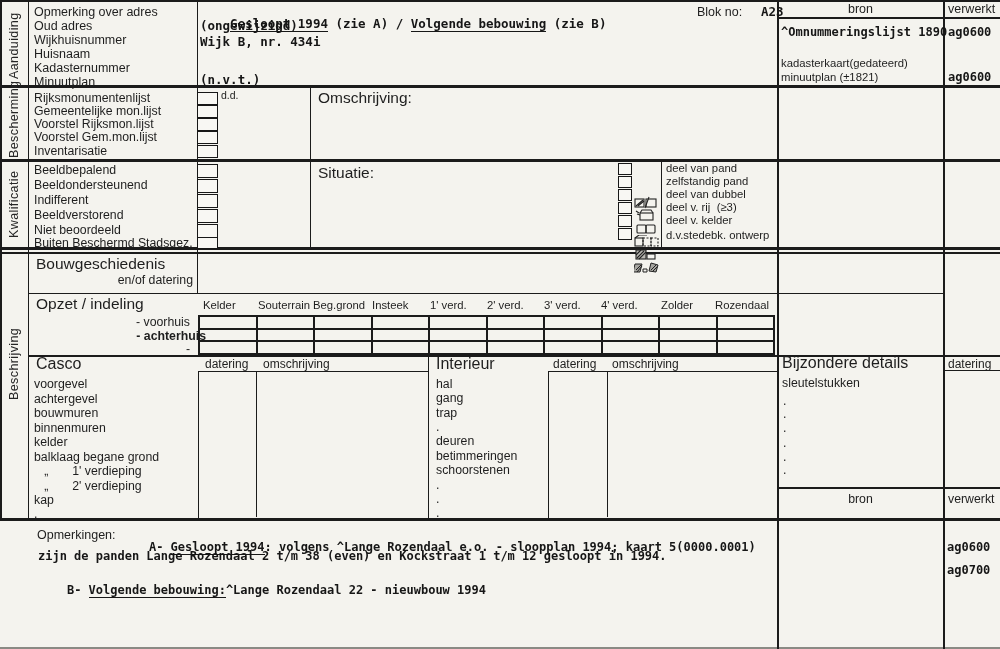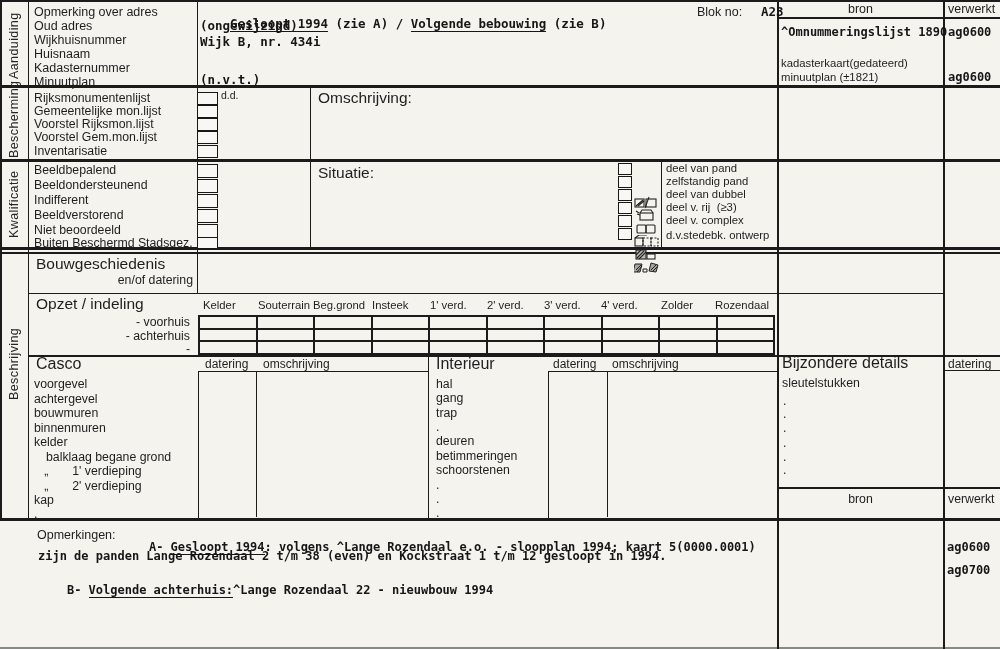--- a/index.html
+++ b/index.html
@@ -160,29 +160,29 @@
       <path d="M17 2 L24 4 L22 11 L15 10 Z" fill="#a6a5a0"></path>
       <path d="M9 8 L13 8 L13 11 L9 11 Z" fill="none"></path>
       <path d="M2 9 L7 4 M3 11 L8 5 M17 9 L22 4 M18 11 L23 6" fill="none"></path>
         </g>
       </svg></span>
 
   <div class="abs s11" style="left:666px;top:163px;">deel van pand</div>
   <div class="abs s11" style="left:666px;top:176px;">zelfstandig pand</div>
   <div class="abs s11" style="left:666px;top:189px;">deel van dubbel</div>
   <div class="abs s11" style="left:666px;top:202px;">deel v. rij  (≥3)</div>
-  <div class="abs s11" style="left:666px;top:215px;">deel v. complex</div>
+  <div class="abs s11" style="left:666px;top:215px;">deel v. kelder</div>
   <div class="abs s11" style="left:666px;top:230px;">d.v.stedebk. ontwerp</div>
 
   <div class="abs s155" style="left:36px;top:256px;">Bouwgeschiedenis</div>
   <div class="abs s123 right" style="left:60px;top:274px;width:133px;">en/of datering</div>
 
   <div class="abs s155" style="left:36px;top:296px;">Opzet / indeling</div>
   <div class="abs s123 right" style="left:60px;top:316px;width:130px;">- voorhuis</div>
-  <div class="abs s123 right" style="left:60px;top:330px;width:130px;">- achterhuis</div>
+  <div class="abs s123 right" style="left:76px;top:330px;width:130px;font-weight:bold;">- achterhuis</div>
   <div class="abs s123 right" style="left:60px;top:343px;width:130px;">-</div>
 
   <div class="abs s11" style="left:203px;top:300px;">Kelder</div>
   <div class="abs s11" style="left:258px;top:300px;">Souterrain</div>
   <div class="abs s11" style="left:313px;top:300px;">Beg.grond</div>
   <div class="abs s11" style="left:372px;top:300px;">Insteek</div>
   <div class="abs s11" style="left:430px;top:300px;">1' verd.</div>
   <div class="abs s11" style="left:487px;top:300px;">2' verd.</div>
   <div class="abs s11" style="left:544px;top:300px;">3' verd.</div>
   <div class="abs s11" style="left:601px;top:300px;">4' verd.</div>
@@ -225,21 +225,21 @@
   <div class="abs s16" style="left:36px;top:356px;">Casco</div>
   <div class="abs s12" style="left:205px;top:358px;">datering</div>
   <div class="abs s12" style="left:263px;top:358px;">omschrijving</div>
   <div class="box" style="left:198px;top:371px;width:229px;height:146px;"></div>
   <div class="vl" style="left:256px;top:371px;width:1px;height:146px;"></div>
   <div class="abs s123" style="left:34px;top:378px;">voorgevel</div>
   <div class="abs s123" style="left:34px;top:393px;">achtergevel</div>
   <div class="abs s123" style="left:34px;top:407px;">bouwmuren</div>
   <div class="abs s123" style="left:34px;top:422px;">binnenmuren</div>
   <div class="abs s123" style="left:34px;top:436px;">kelder</div>
-  <div class="abs s123" style="left:46px;top:451px;">balklaag begane grond</div>
+  <div class="abs s123" style="left:34px;top:451px;">balklaag begane grond</div>
   <div class="abs s123" style="left:34px;top:465px;">   „       1' verdieping</div>
   <div class="abs s123" style="left:34px;top:480px;">   „       2' verdieping</div>
   <div class="abs s123" style="left:34px;top:494px;">kap</div>
   <div class="abs s123" style="left:34px;top:508px;">.</div>
 
   <div class="abs s16" style="left:436px;top:356px;">Interieur</div>
   <div class="abs s12" style="left:553px;top:358px;">datering</div>
   <div class="abs s12" style="left:612px;top:358px;">omschrijving</div>
   <div class="box" style="left:548px;top:371px;width:228px;height:146px;"></div>
   <div class="vl" style="left:607px;top:371px;width:1px;height:146px;"></div>
@@ -265,18 +265,18 @@
   <div class="abs s123" style="left:783px;top:464px;">.</div>
   <div class="abs s123 center" style="left:778px;top:493px;width:165px;">bron</div>
   <div class="abs s123" style="left:948px;top:493px;">verwerkt</div>
 
   <div class="abs s125" style="left:37px;top:529px;">Opmerkingen:</div>
   <div class="abs mono m12" style="left:120px;top:528px;">
     <span>A- </span><span class="u">Gesloopt 1994</span><span>: volgens ^Lange Rozendaal e.o. - sloopplan 1994; kaart 5(0000.0001)</span>
   </div>
   <div class="abs mono m12" style="left:38px;top:550px;">zijn de panden Lange Rozendaal 2 t/m 38 (even) en Kockstraat 1 t/m 12 gesloopt in 1994.</div>
   <div class="abs mono m12" style="left:38px;top:571px;">
-    <span>B- </span><span class="u">Volgende achterhuis:</span><span>^Lange Rozendaal 22 - nieuwbouw 1994</span>
+    <span>B- </span><span class="u">Volgende bebouwing:</span><span>^Lange Rozendaal 22 - nieuwbouw 1994</span>
   </div>
   <div class="abs mono m12" style="left:947px;top:541px;">ag0600</div>
   <div class="abs mono m12" style="left:947px;top:564px;">ag0700</div>
 
 </div>
 
 </body></html>

